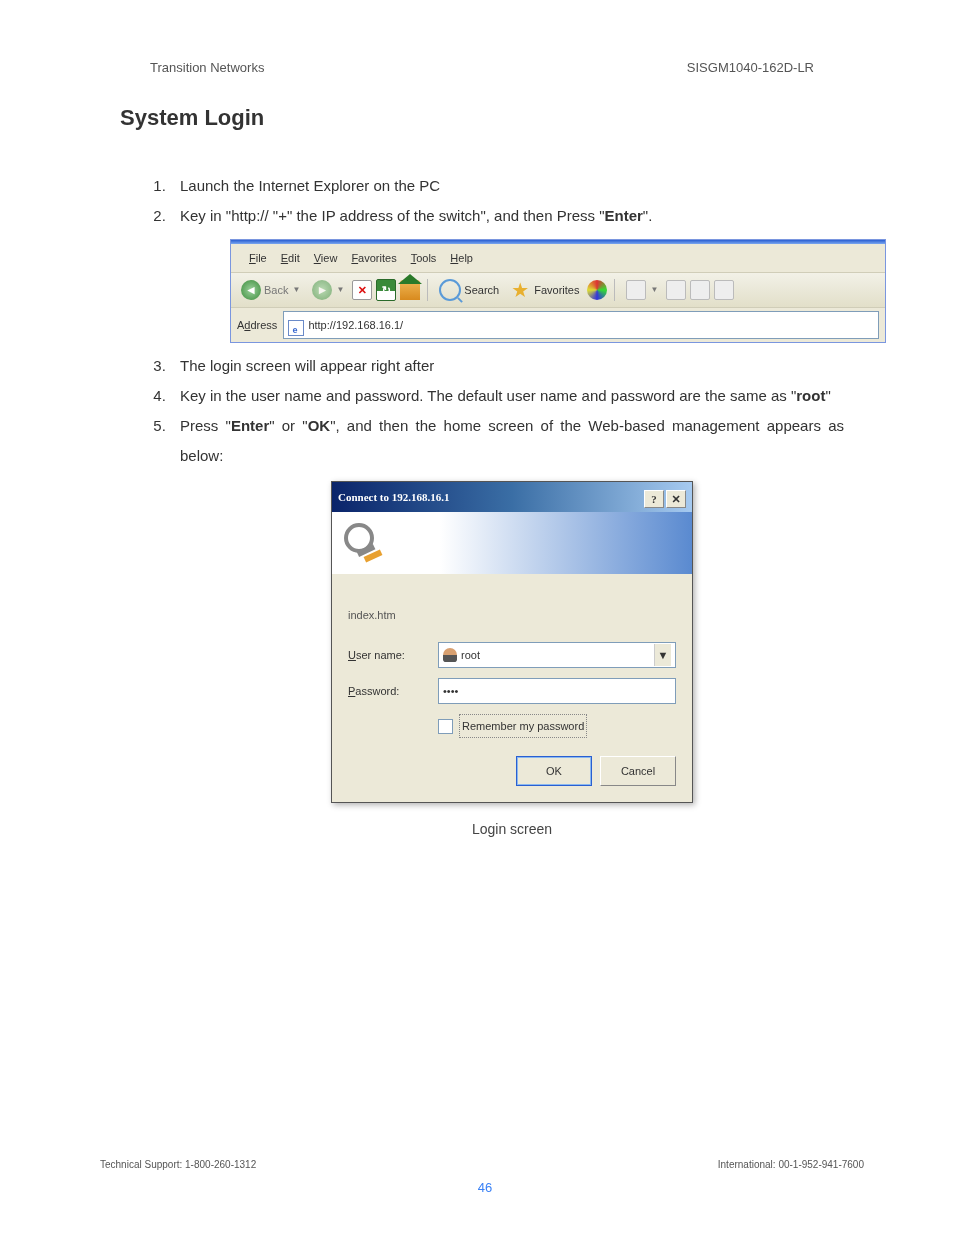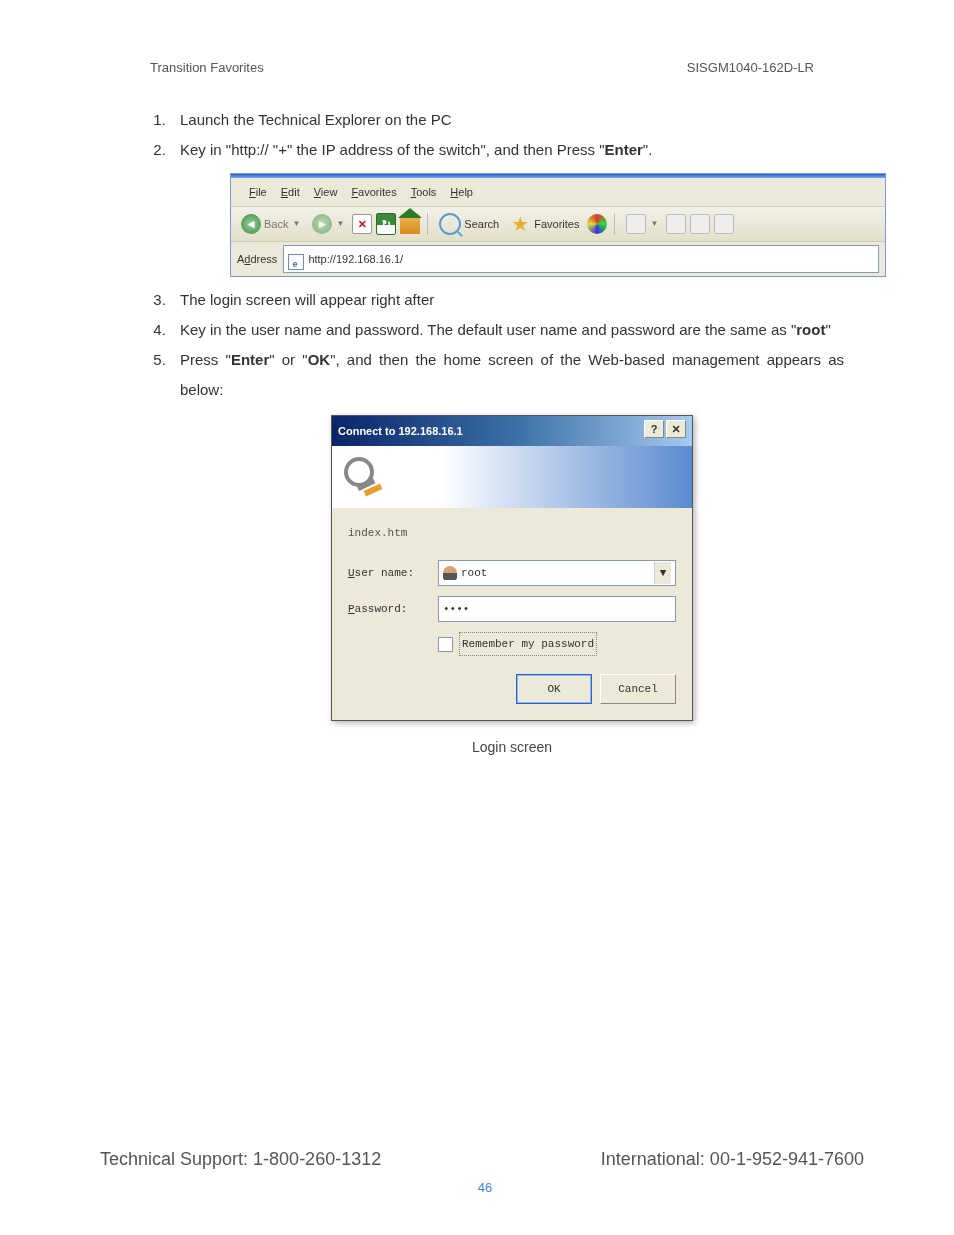--- a/index.html
+++ b/index.html
@@ -153,42 +153,42 @@
     width: 360px;
     border: 1px solid #555;
     background: #ece9d8;
     font-family: Tahoma, Arial, sans-serif;
     font-size: 11px;
     box-shadow: 2px 2px 6px rgba(0,0,0,.3);
   }
   .dlg-title {
     background: linear-gradient(to right,#0a246a,#3a6ea5,#a6caf0);
     color:#fff;padding:4px 6px;display:flex;justify-content:space-between;
-    align-items:flex-start;font-weight:bold;
+    align-items:flex-end;font-weight:bold;font-family:Liberation Serif, serif;
   }
   .dlg-title-buttons { display:flex;gap:2px; }
   .dlg-tbtn {
     width:18px;height:16px;background:#ece9d8;border:1px solid #fff;
     border-right-color:#888;border-bottom-color:#888;
     display:flex;align-items:center;justify-content:center;color:#333;
     font-weight:bold;font-size:11px;
   }
   .dlg-banner {
     height:62px;background:linear-gradient(to right,#fff 0%,#fff 30%,#5a8ad0 100%);
     display:flex;align-items:center;padding-left:12px;
   }
   .keys-icon {
     width:40px;height:40px;position:relative;
   }
   .keys-icon::before{content:"";position:absolute;width:22px;height:22px;
     border-radius:50%;border:4px solid #888;top:0;left:0;}
   .keys-icon::after{content:"";position:absolute;width:18px;height:6px;
     background:#e8a030;bottom:4px;right:2px;transform:rotate(-25deg);
     box-shadow:-4px -8px 0 0 #888;}
-  .dlg-body { padding:14px 16px 16px 16px;font-family:Liberation Mono, monospace; }
+  .dlg-body { padding:30px 16px 16px 16px; }
   .dlg-realm { color:#555;margin-bottom:16px; }
   .dlg-row { display:flex;align-items:center;margin-bottom:10px; }
   .dlg-label { width:90px;color:#333; }
   .dlg-label .u { text-decoration: underline; }
   .dlg-input {
     flex:1;border:1px solid #7f9db9;background:#fff;padding:3px 4px;
     display:flex;align-items:center;gap:4px;height:18px;
   }
   .dlg-username { position:relative;display:flex;align-items:center; }
   .user-icon {
@@ -213,41 +213,42 @@
     font-size:11px;
   }
   .dlg-button.default { border:1px solid #2a5fd1;box-shadow:inset 0 0 0 1px #8ab8f0; }
 
   .caption {
     text-align:center;font-size:14px;color:#444;margin-top:12px;margin-bottom:44px;
   }
 
   .footer-row {
     display:flex;justify-content:space-between;
-    font-size:18px;color:#555;padding:0 90px 0 100px;
+    font-size:10px;color:#555;padding:0 90px 0 100px;
     position:absolute;bottom:65px;left:0;right:0;
   }
   .page-num {
     position:absolute;bottom:40px;left:16px;right:0;text-align:center;
     font-size:13px;color:#3b82f6;
   }
 </style>
 </head>
 <body>
 
 <div class="page">
 
   <div class="header-row">
-    <span>Transition Favorites</span>
+    <span>Transition Networks</span>
     <span>SISGM1040-162D-LR</span>
   </div>
 
+  <div class="section-title">System Login</div>
 
   <ol>
-    <li>Launch the Technical Explorer on the PC</li>
+    <li>Launch the Internet Explorer on the PC</li>
     <li>
       <span>Key in "http:// "+" the IP address of the switch", and then Press "</span><span class="bold">Enter</span><span>".</span>
 
       
       <div class="ie-window">
         <div class="ie-titlebar"></div>
         <div class="ie-menubar">
           <span class="underline-first">File</span>
           <span class="underline-first">Edit</span>
           <span class="underline-first">View</span>

